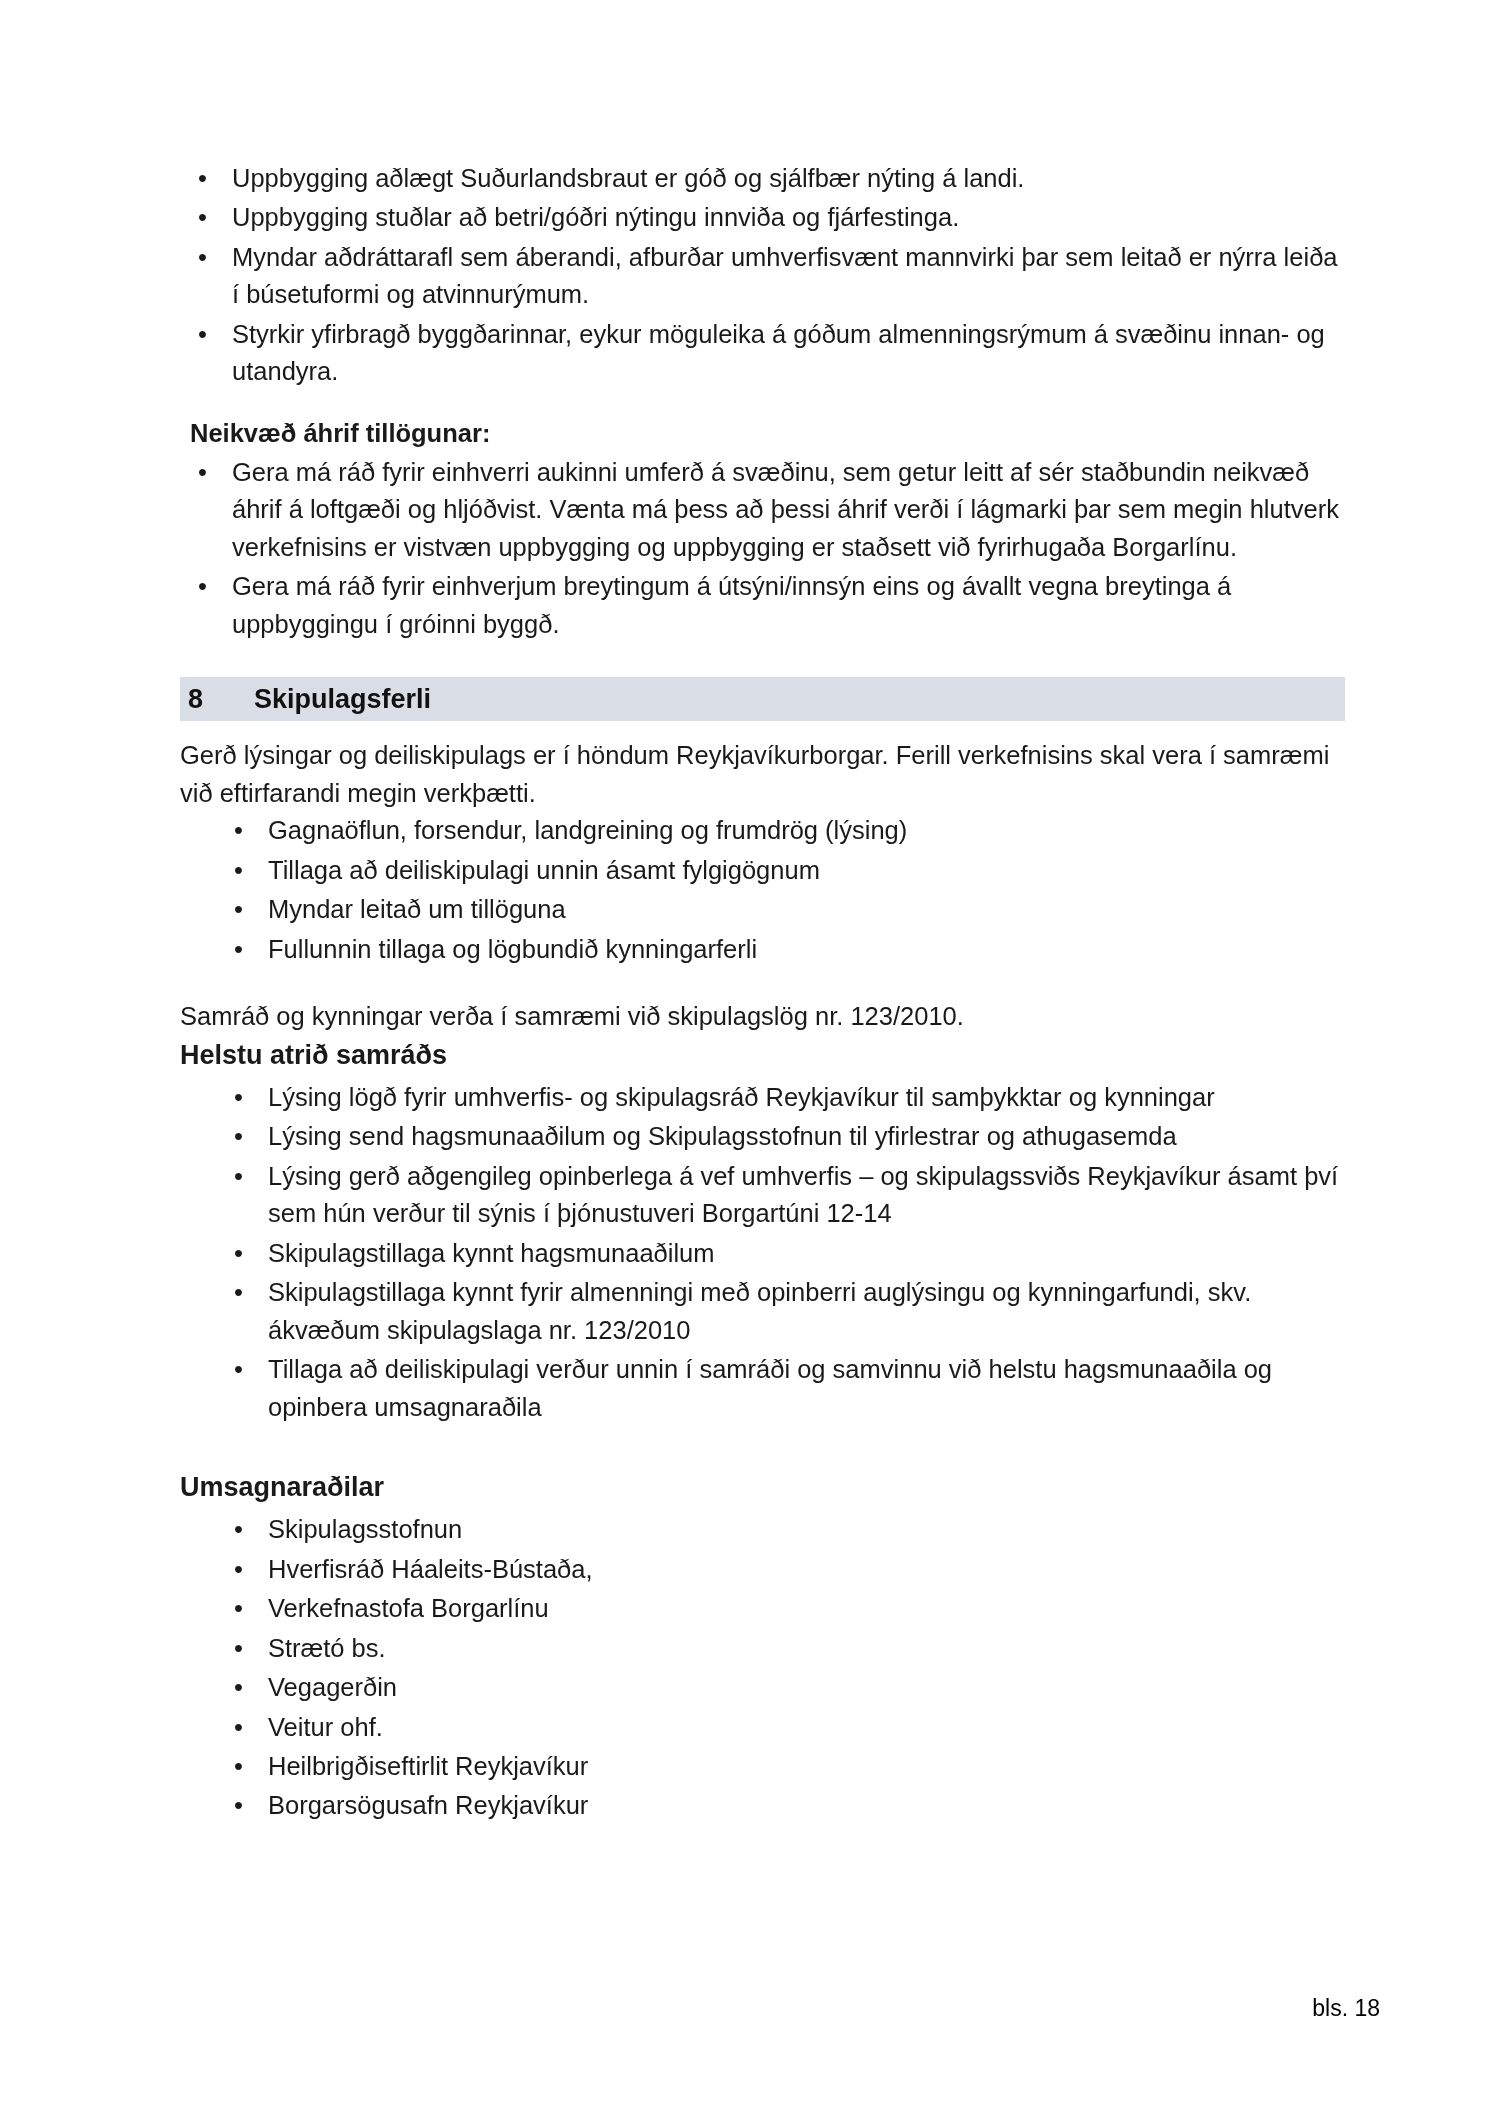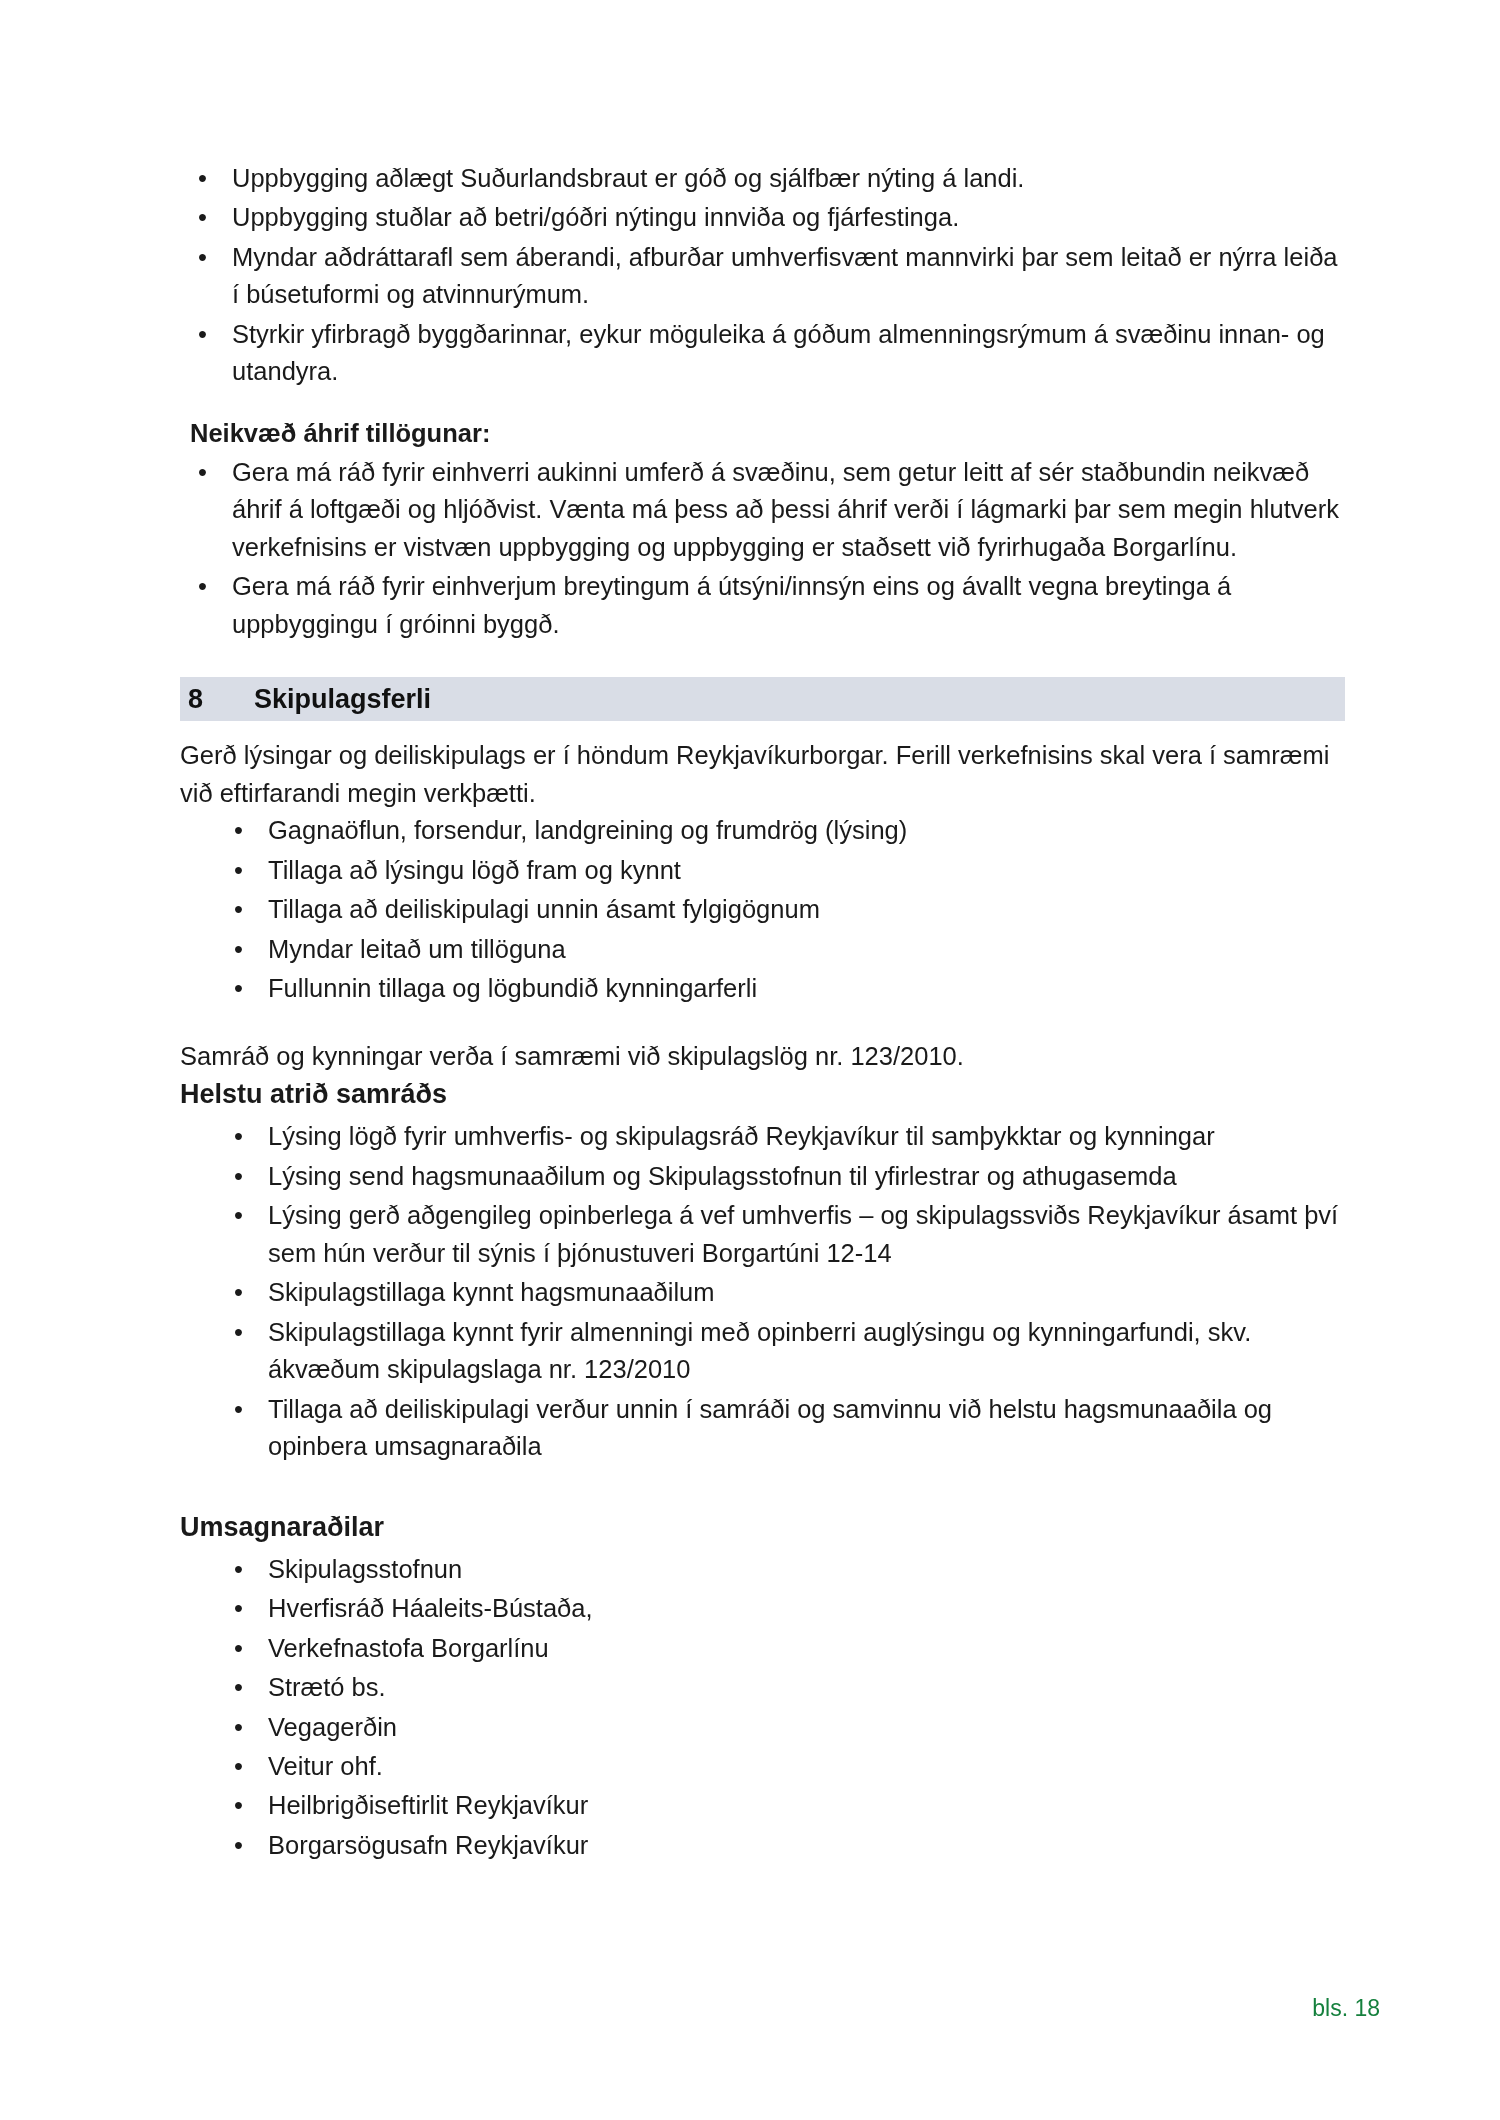--- a/index.html
+++ b/index.html
@@ -93,21 +93,21 @@
     margin: 4px 0 8px 0;
   }
   h3.block-heading.gap {
     margin-top: 46px;
   }
   .footer {
     position: absolute;
     right: 120px;
     bottom: 98px;
     font-size: 23px;
-    color: #15803d;
+    color: #000000;
   }
 </style>
 </head>
 <body>
 
 <div class="page">
   <div class="content">
 
     <ul class="bullets">
       <li>Uppbygging aðlægt Suðurlandsbraut er góð og sjálfbær nýting á landi.</li>
@@ -125,21 +125,20 @@
 
     <div class="section-bar">
       <span class="num">8</span>
       <span class="title">Skipulagsferli</span>
     </div>
 
     <p class="para">Gerð lýsingar og deiliskipulags er í höndum Reykjavíkurborgar. Ferill verkefnisins skal vera í samræmi við eftirfarandi megin verkþætti.</p>
 
     <ul class="bullets indent">
       <li>Gagnaöflun, forsendur, landgreining og frumdrög (lýsing)</li>
-      <li>Tillaga að lýsingu lögð fram og kynnt</li>
       <li>Tillaga að deiliskipulagi unnin ásamt fylgigögnum</li>
       <li>Myndar leitað um tillöguna</li>
       <li>Fullunnin tillaga og lögbundið kynningarferli</li>
     </ul>
 
     <p class="para spaced">Samráð og kynningar verða í samræmi við skipulagslög nr. 123/2010.</p>
 
     <h3 class="block-heading">Helstu atrið samráðs</h3>
 
     <ul class="bullets indent">

